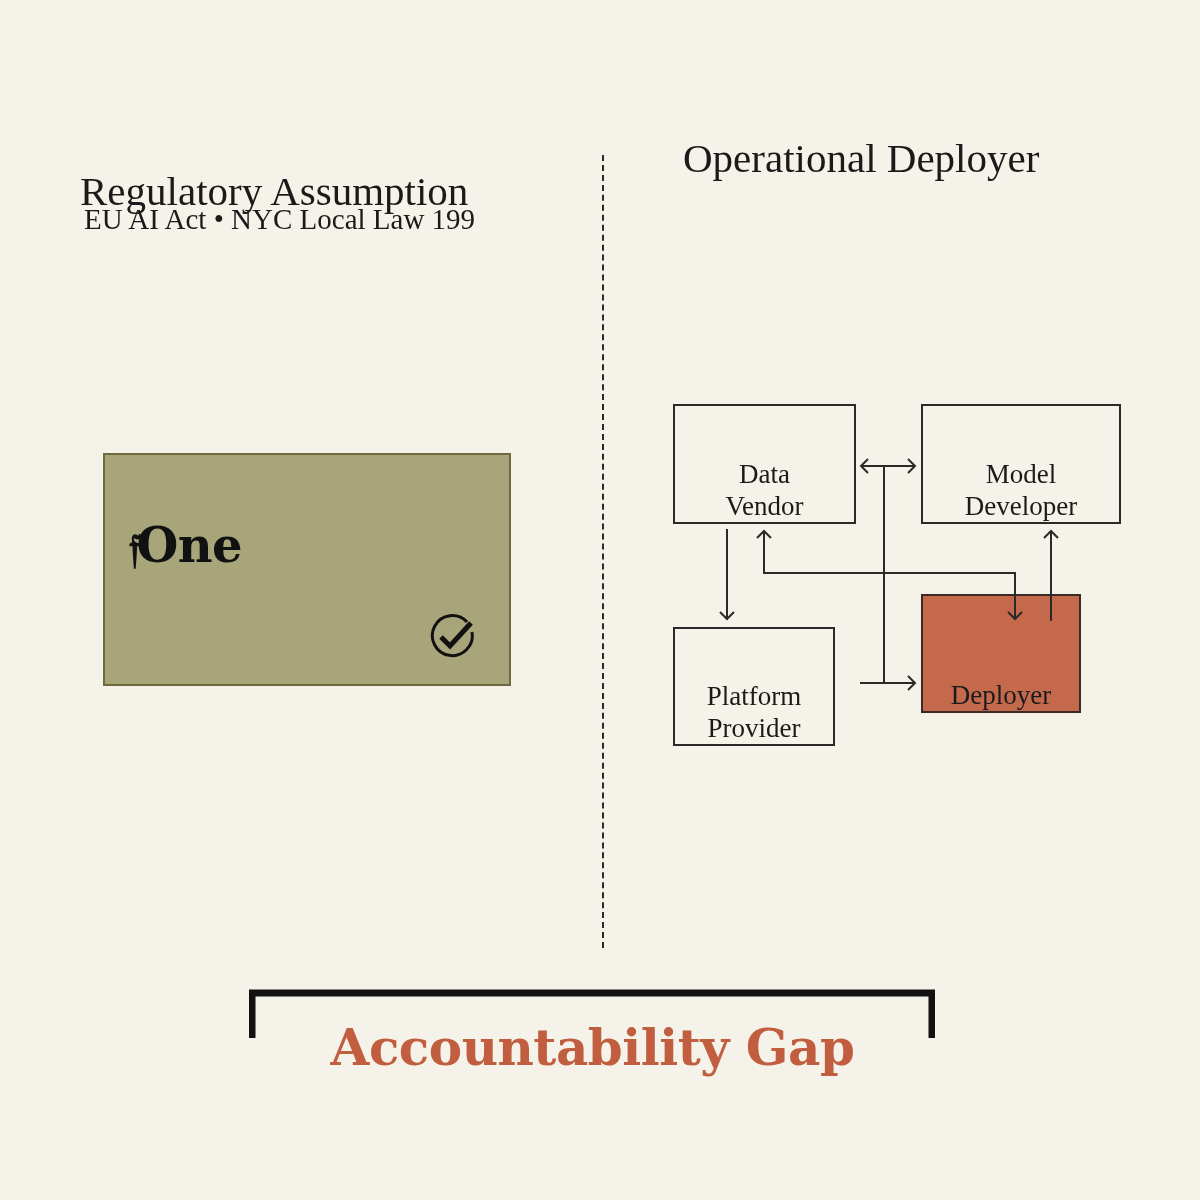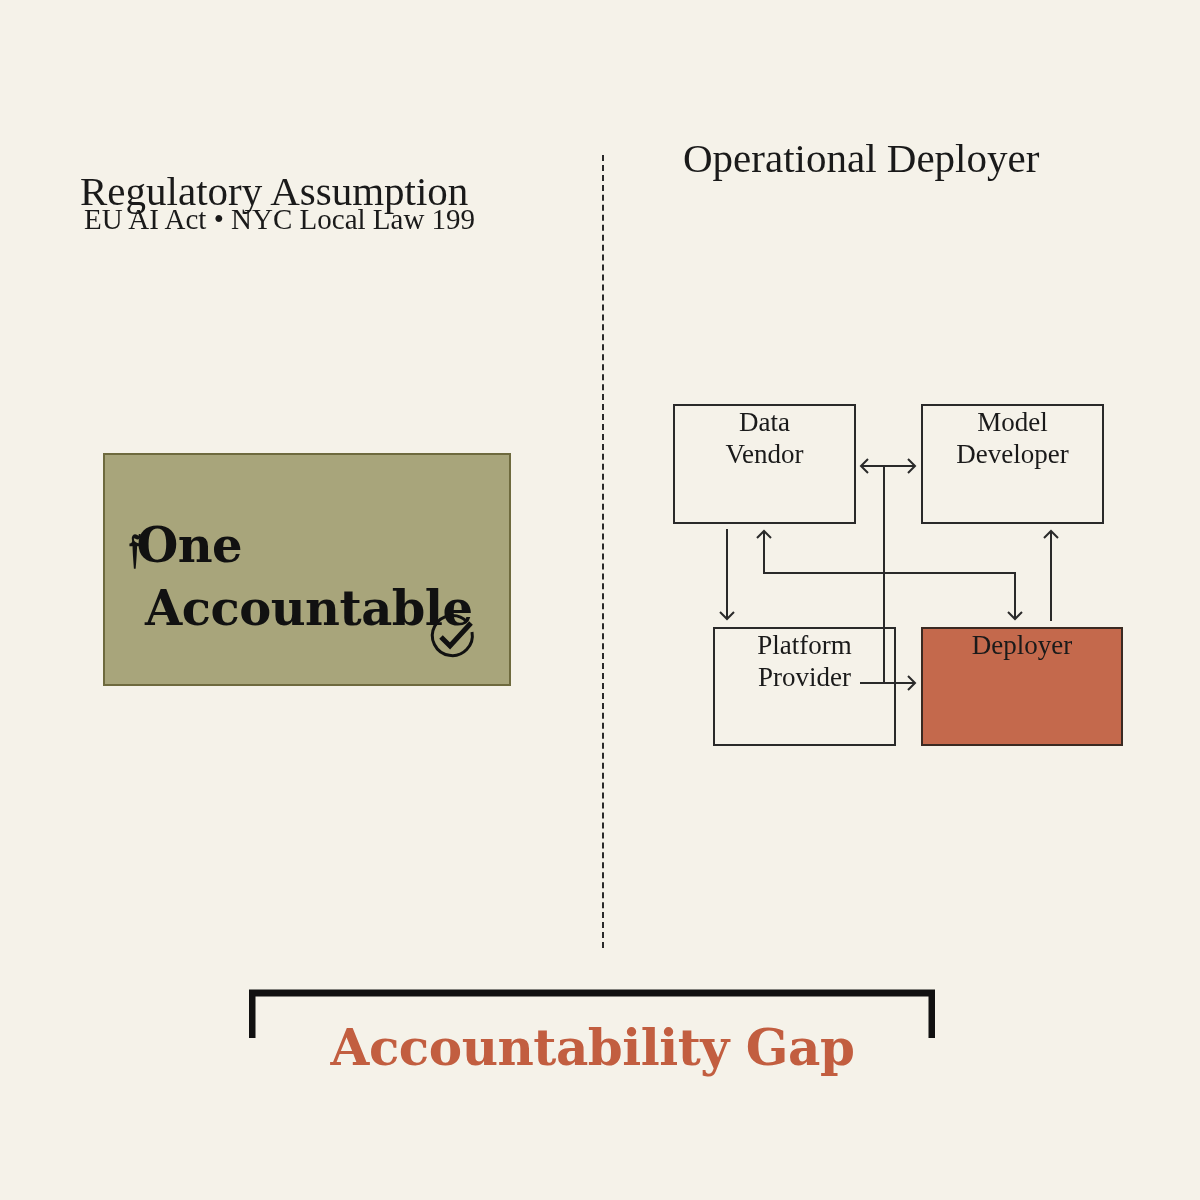--- a/index.html
+++ b/index.html
@@ -77,21 +77,21 @@
       font-family: "Liberation Serif", "DejaVu Serif", serif;
       font-size: 41px;
       color: #1a1a1a;
       white-space: nowrap;
     }
     .node {
       position: absolute;
       box-sizing: border-box;
       border: 2px solid #2a2a2a;
       display: flex;
-      align-items: flex-start;
+      align-items: flex-end;
       justify-content: center;
       text-align: center;
       font-family: "Liberation Serif", "DejaVu Serif", serif;
       font-size: 27px;
       line-height: 32px;
       color: #1a1a1a;
       background: #F5F2E9;
     }
     .node.highlight {
       background: #C4694C;
@@ -123,45 +123,44 @@
   </style>
 </head>
 <body>
 
 <div class="abs left-title">Regulatory Assumption</div>
 <div class="abs left-subtitle">EU AI Act • NYC Local Law 199</div>
 
 <div class="abs actor-box">
   <div class="actor-text">
     <span class="line"><span class="ornament">𝔣</span><span>One</span></span>
-    <span class="line indent">Accountable</span>
   </div>
   <svg class="check-icon" viewBox="0 0 52 52">
     <path d="M40 12 A20 20 0 1 0 45 22" fill="none" stroke="#111" stroke-width="3"></path>
     <path d="M14 27 L23 36 L44 13" fill="none" stroke="#111" stroke-width="5" stroke-linecap="butt" stroke-linejoin="miter"></path>
   </svg>
 </div>
 
 <div class="abs divider"></div>
 
 <div class="abs right-title">Operational Deployer</div>
 
 <div class="node" style="left:673px; top:404px; width:183px; height:120px;">
   <span class="node-label">Data
 Vendor</span>
 </div>
-<div class="node" style="left:921px; top:404px; width:183px; height:120px;font-family:Liberation Serif, serif;">
+<div class="node" style="left:921px; top:404px; width:200px; height:120px;font-family:Liberation Serif, serif;">
   <span class="node-label">Model
 Developer</span>
 </div>
-<div class="node" style="left:673px; top:627px; width:183px; height:119px;margin-left:40px;">
+<div class="node" style="left:673px; top:627px; width:162px; height:119px;">
   <span class="node-label">Platform
 Provider</span>
 </div>
-<div class="node highlight" style="left:921px; top:627px; width:202px; height:119px;">
+<div class="node highlight" style="left:921px; top:594px; width:160px; height:119px;">
   <span class="node-label">Deployer</span>
 </div>
 
 <svg class="diagram-svg" viewBox="0 0 1200 1200">
   <g fill="none" stroke="#2a2a2a" stroke-width="2" stroke-linecap="butt" stroke-linejoin="miter">
 
     <g>
       <line x1="861" y1="466" x2="915" y2="466"></line>
       <polyline points="868,459 861,466 868,473"></polyline>
       <polyline points="908,459 915,466 908,473"></polyline>

